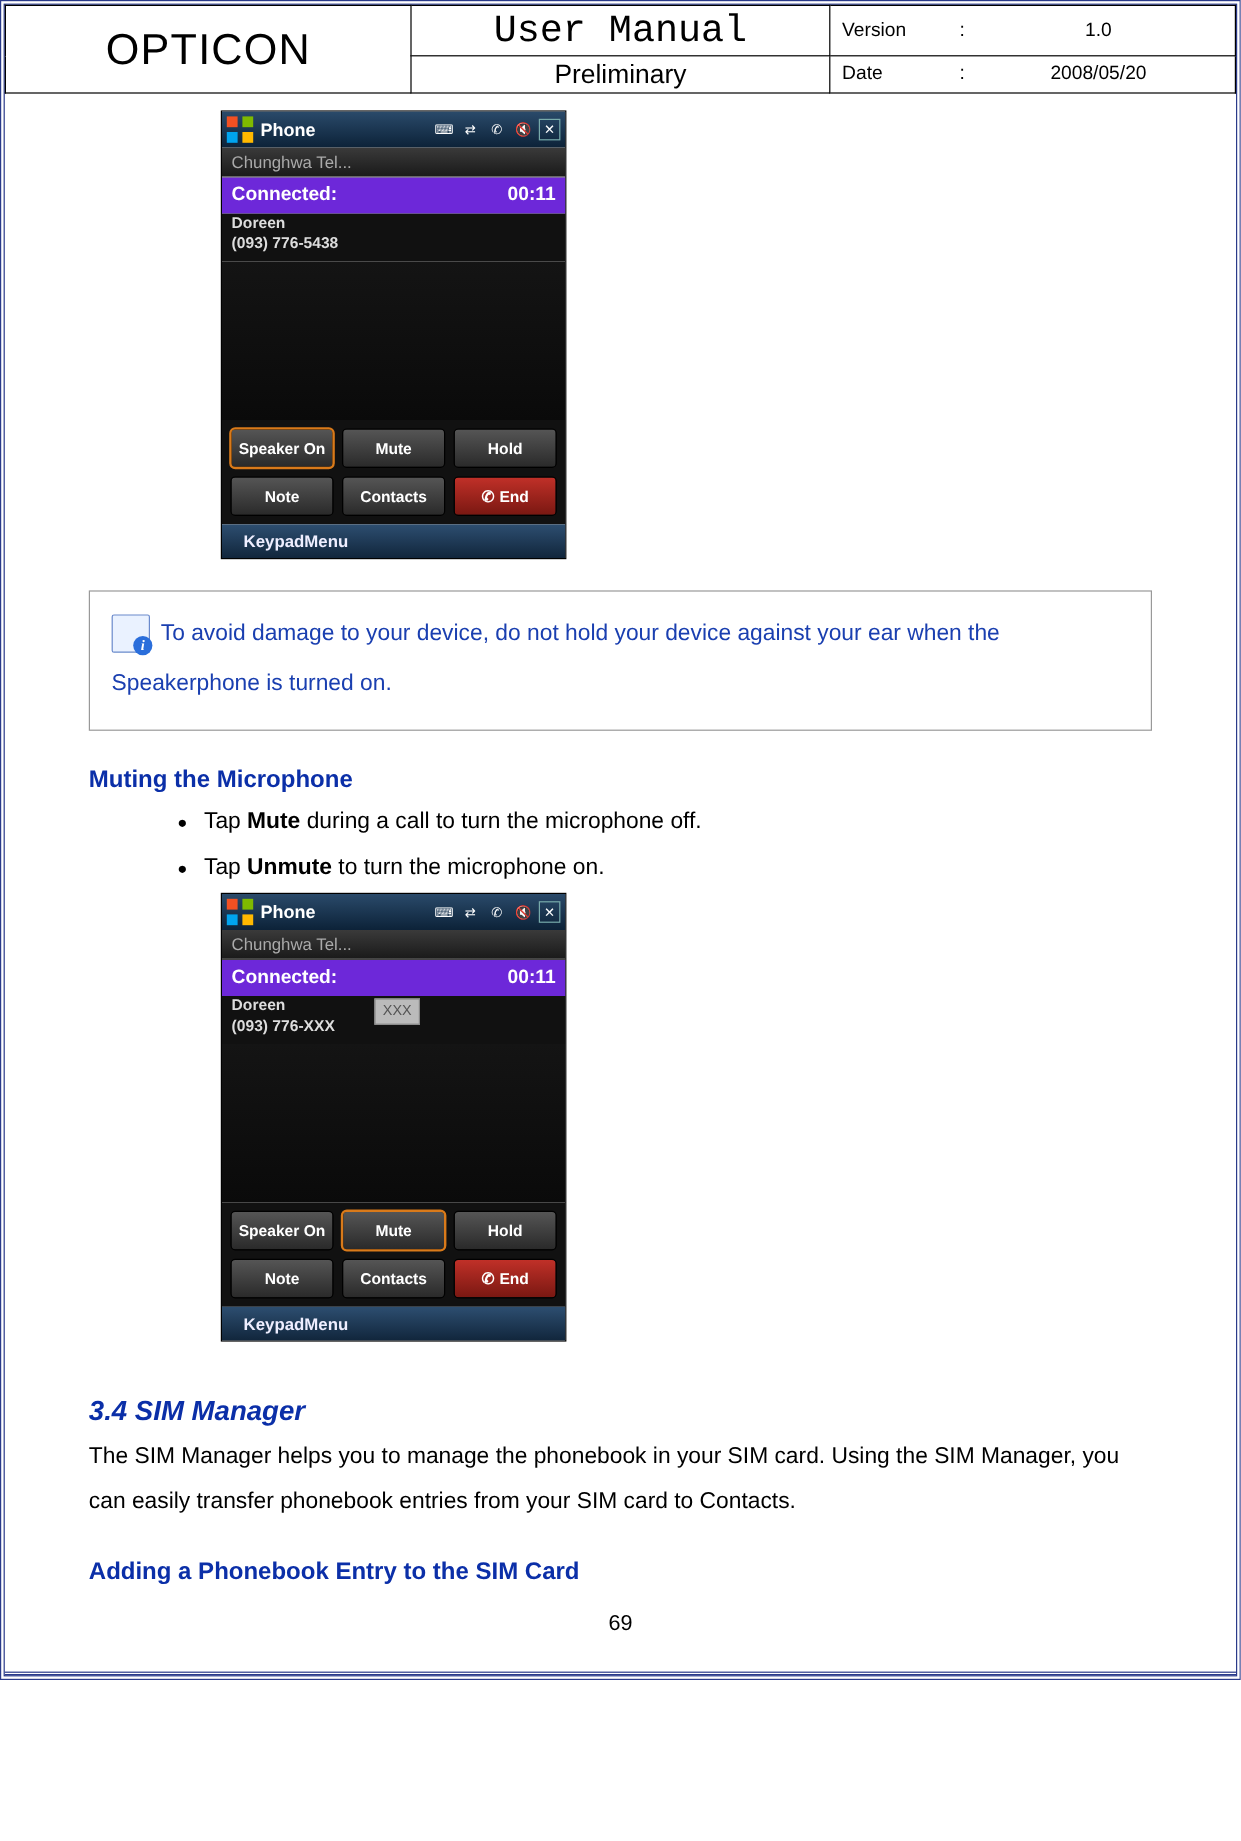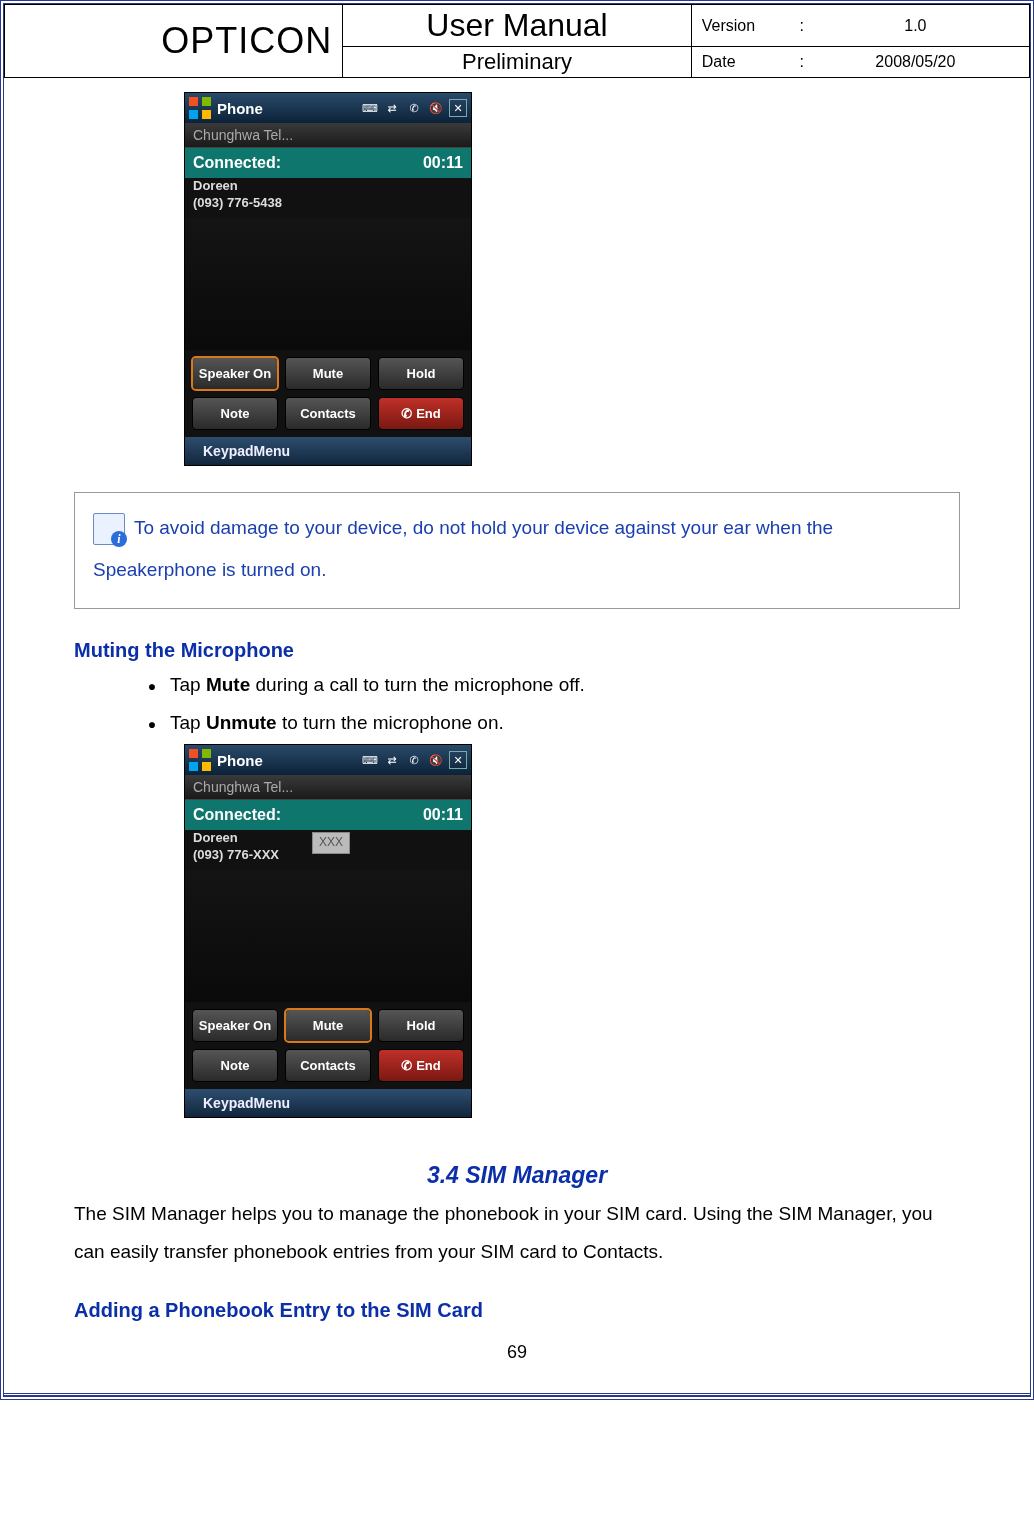--- a/index.html
+++ b/index.html
@@ -23,26 +23,26 @@
   .header-table td {
     border: 1px solid #000;
     vertical-align: middle;
     padding: 2px 10px;
   }
   .brand-cell {
     width: 33%;
     font-family: Arial, sans-serif;
     font-size: 36px;
     letter-spacing: 1px;
-    text-align: right;
+    text-align: center;
   }
   .um-cell {
     width: 34%;
     text-align: center;
-    font-family: Liberation Sans, sans-serif;
+    font-family: Liberation Mono, monospace;
     font-size: 32px;
   }
   .prelim-cell {
     text-align: center;
     font-family: Arial, sans-serif;
     font-size: 22px;
     padding: 0 10px;
   }
   .meta-cell {
     width: 33%;
@@ -99,21 +99,21 @@
     display:flex; align-items:center; justify-content:center;
     color:#fff; font-size:11px;
   }
   .tb-ic.box { border:1px solid #7aa; }
   .carrier-bar {
     background: linear-gradient(#3a3a3a, #1a1a1a);
     color:#aaa; padding:4px 8px; font-size:14px;
     border-bottom:1px solid #444;
   }
   .status-row {
-    background:#0f766e;
+    background:#6d28d9;
     display:flex; justify-content:space-between;
     padding:6px 8px; color:#fff; font-weight:bold; font-size:16px;
   }
   .caller-row {
     background:#111; color:#ddd; padding:0 8px 6px 8px;
     font-size:13px; line-height:1.3; position:relative;
   }
   .mute-badge {
     position:absolute; right:121px; top:2px;
     background:#bbb; color:#555; padding:2px 6px; font-size:12px;
@@ -184,21 +184,20 @@
     font-size:19px; line-height:2.0; color:#000;
     margin-top:6px;
   }
   .bullets { margin:4px 0 0 50px; font-size:19px; line-height:2.0; }
   .bullets li { margin:0; padding:0 0 0 6px; }
   .bullets li::marker { content:"●  "; font-size:14px; }
 
   .sec-head {
     color:#0b2fa8; font-weight:bold; font-size:23px; font-style:italic;
     margin-top:44px;
-    text-align:center;
   }
 
   .page-num {
     text-align:center; font-size:18px; margin-top:20px;
   }
   .bottom-line {
     border-top: 3px double #2a3a8a;
   }
 </style>
 </head>

